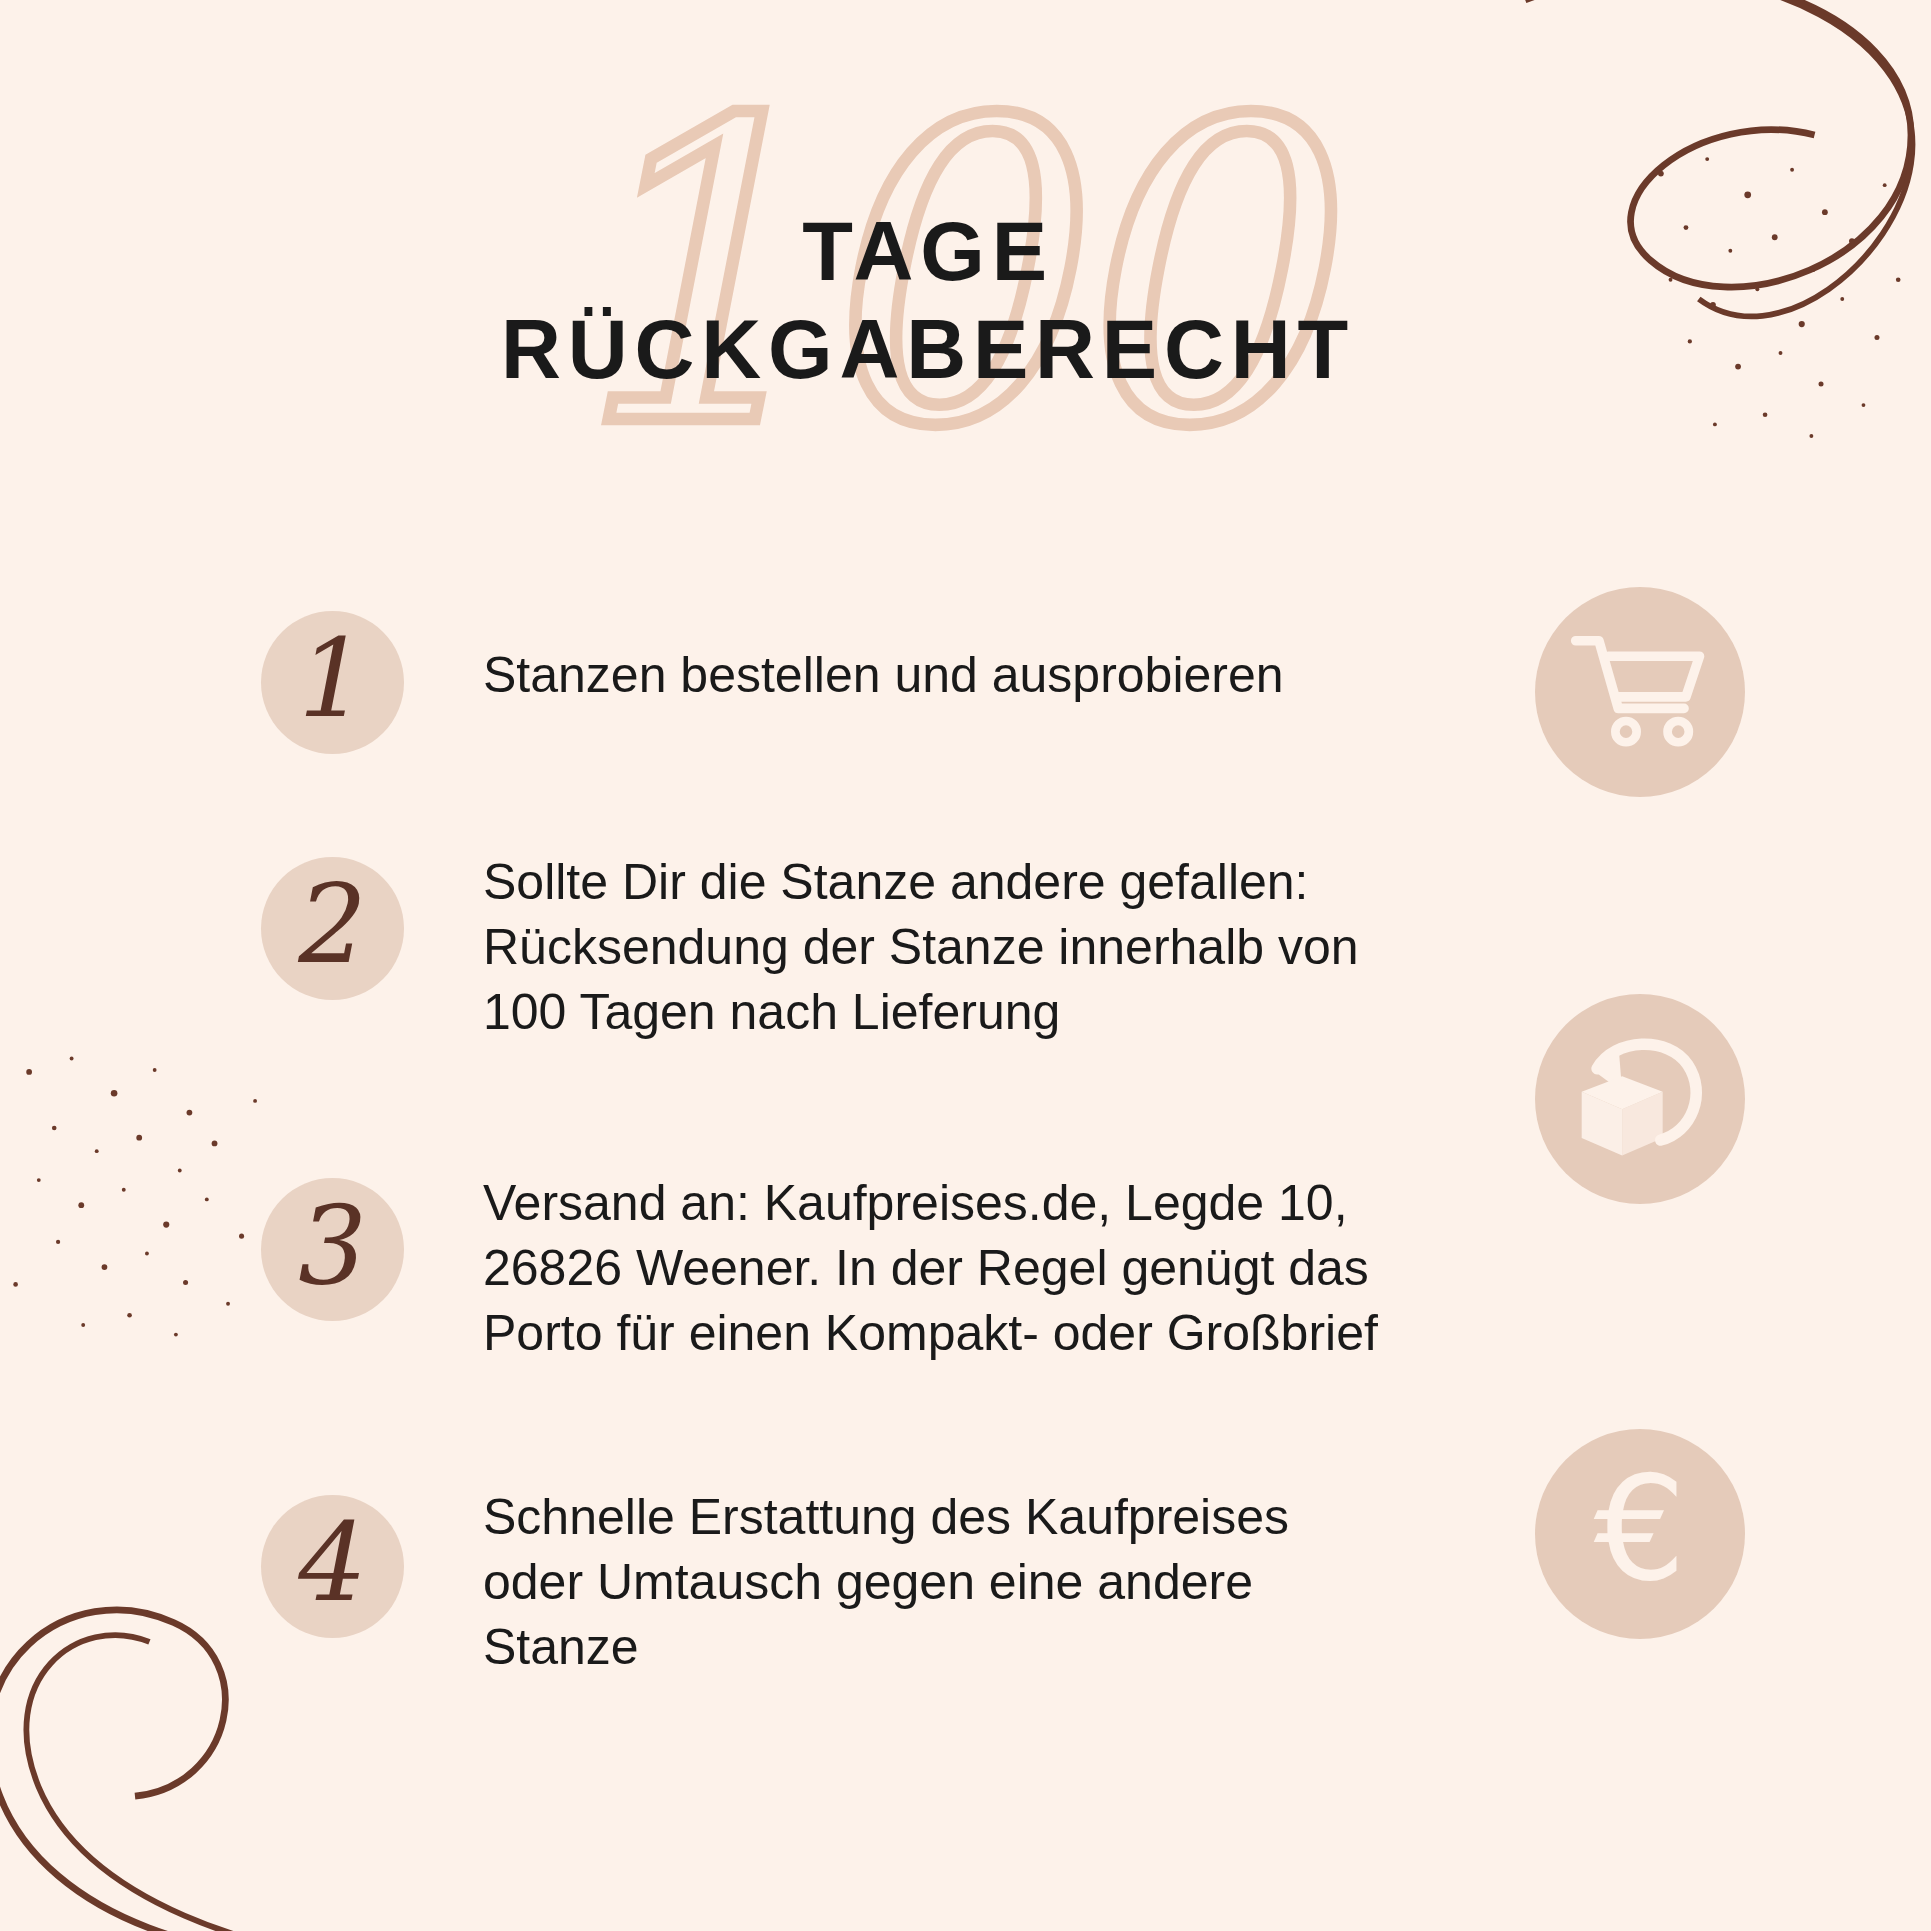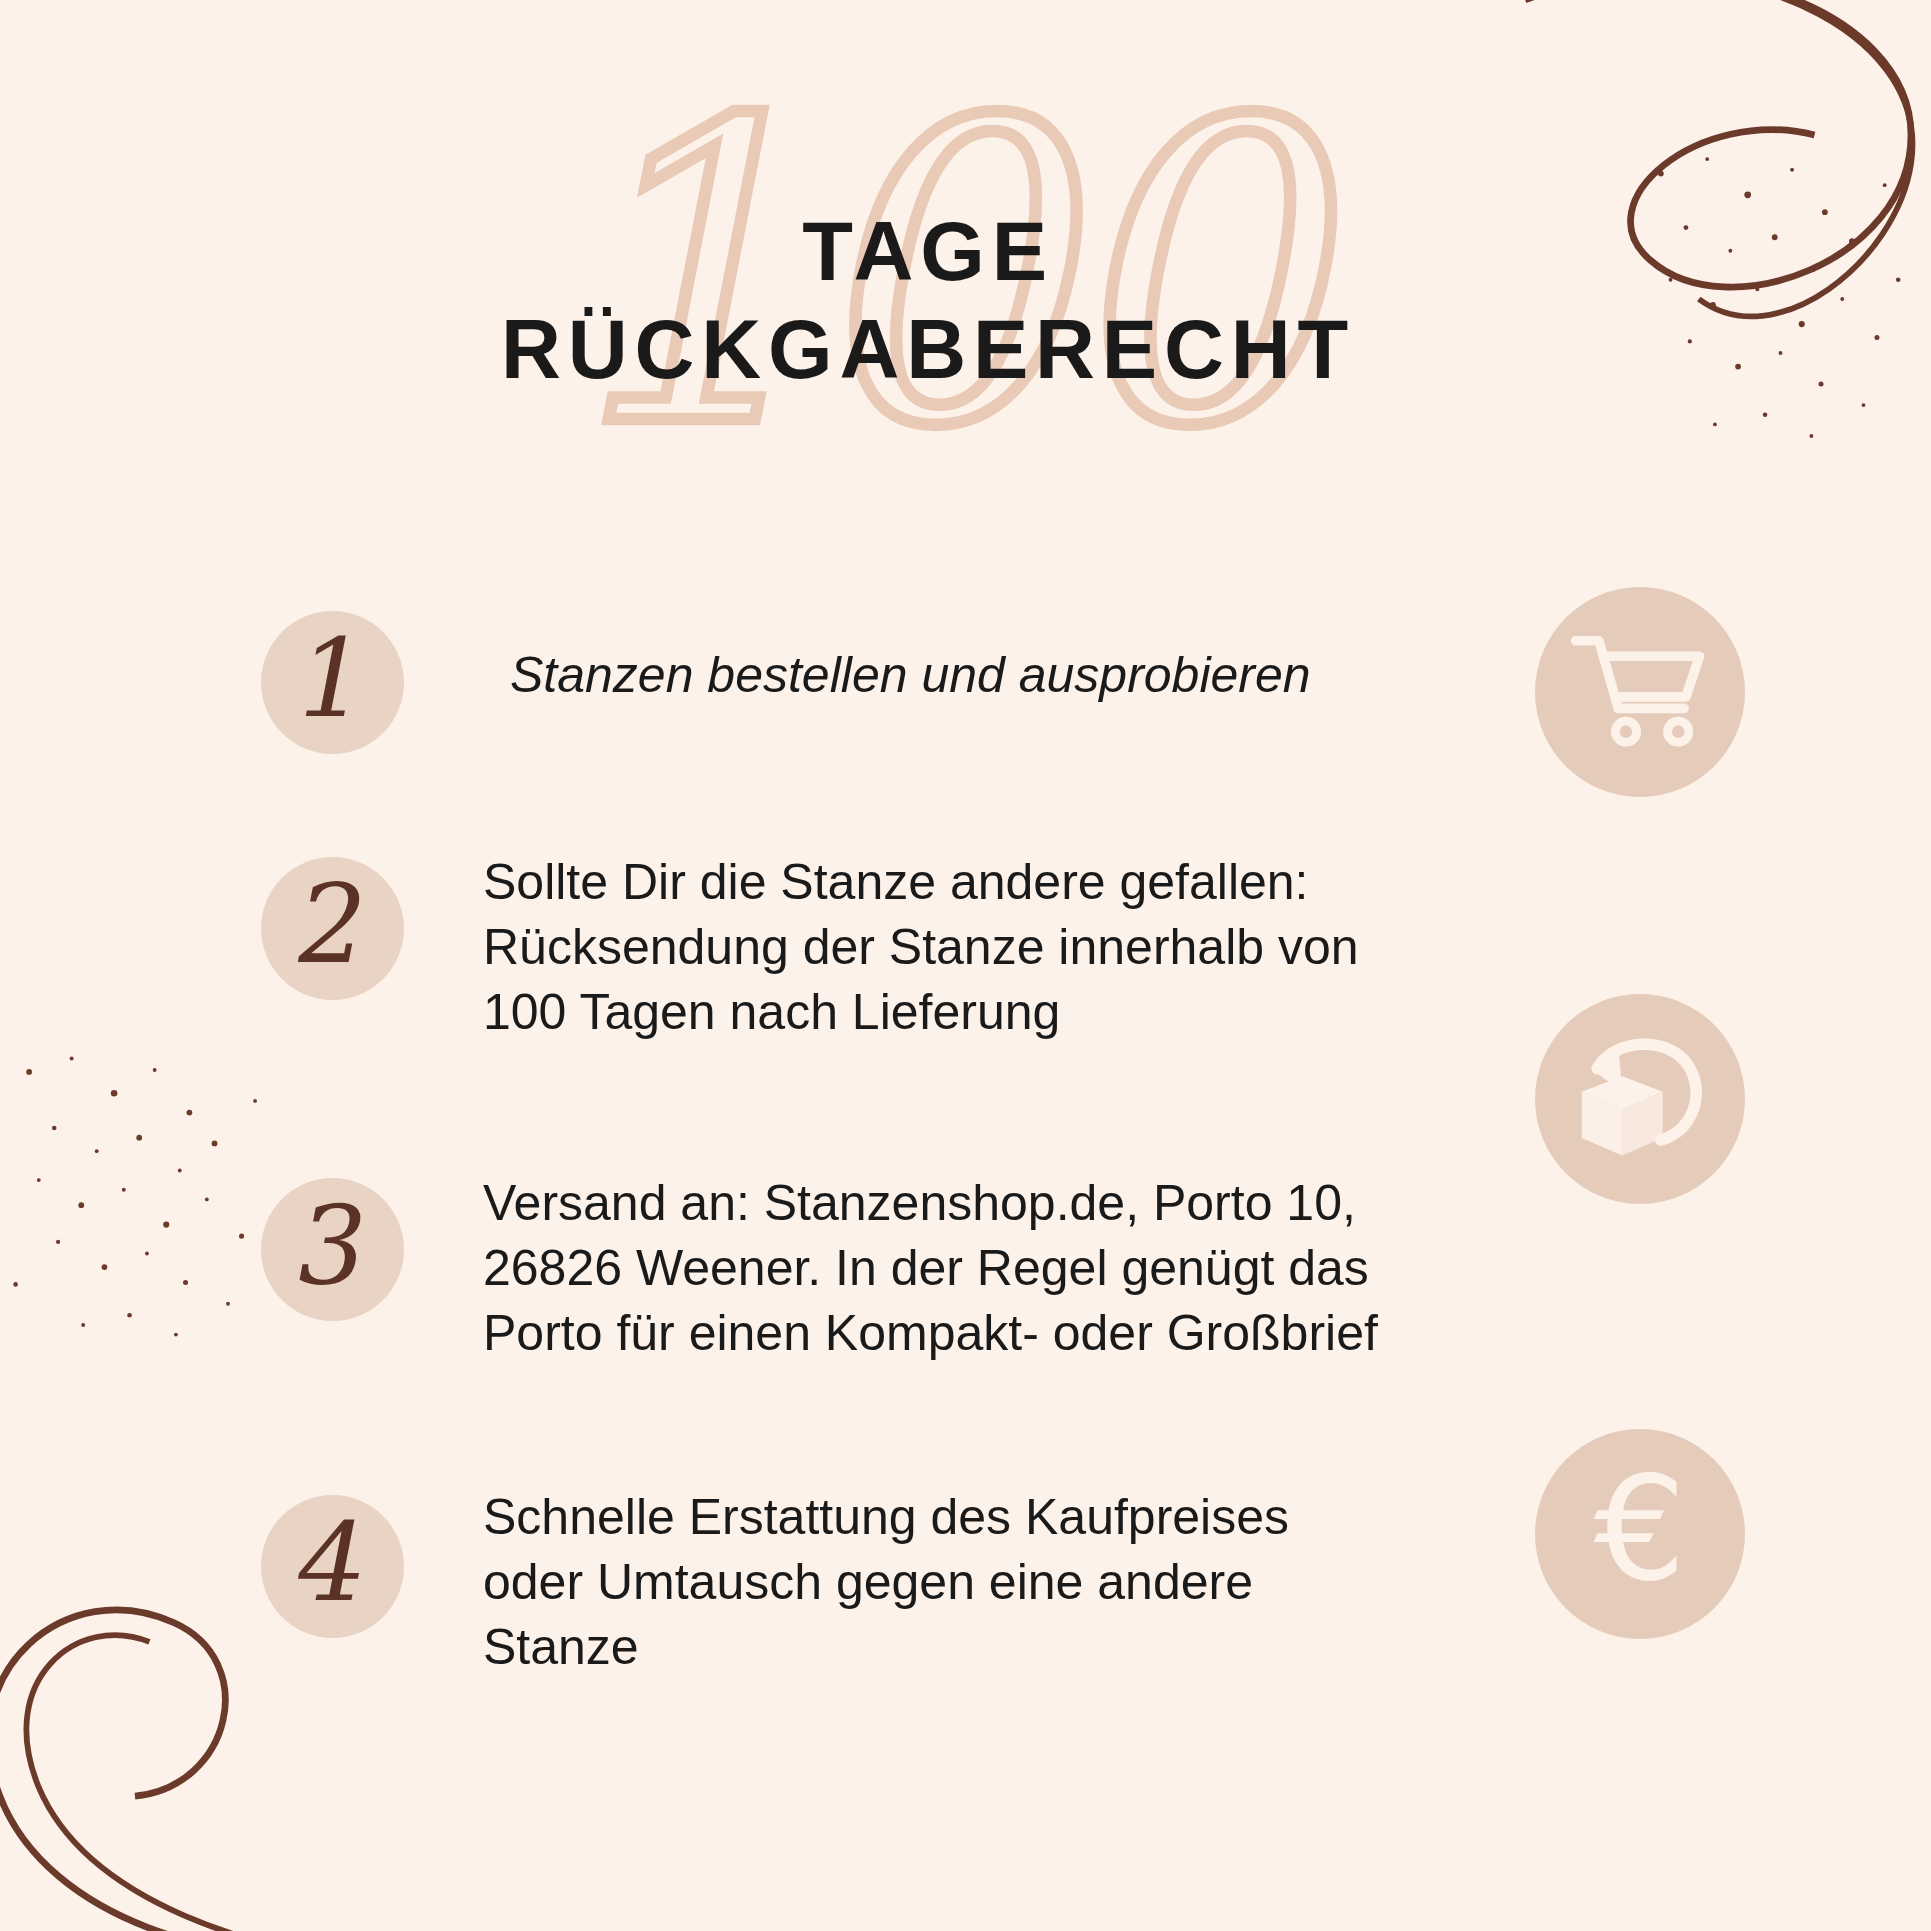--- a/index.html
+++ b/index.html
@@ -215,42 +215,42 @@
     <span class="line2">RÜCKGABERECHT</span>
   </div>
 </div>
 
 <div class="steps">
 
   <div class="step">
     <div class="step-badge" style="left:261px; top:24px;">
       <span class="step-num">1</span>
     </div>
-    <div class="step-text" style="left:510px; top:56px; width:994px;font-style:italic;">
+    <div class="step-text" style="left:483px; top:56px; width:994px;">
       <p>Stanzen bestellen und ausprobieren</p>
     </div>
   </div>
 
   <div class="step">
     <div class="step-badge" style="left:261px; top:270px;">
       <span class="step-num">2</span>
     </div>
     <div class="step-text" style="left:483px; top:263px; width:975px;">
       <p>Sollte Dir die Stanze andere gefallen:</p>
       <p>Rücksendung der Stanze innerhalb von</p>
       <p>100 Tagen nach Lieferung</p>
     </div>
   </div>
 
   <div class="step">
     <div class="step-badge" style="left:261px; top:591px;">
       <span class="step-num">3</span>
     </div>
     <div class="step-text" style="left:483px; top:584px; width:999px;">
-      <p>Versand an: Stanzenshop.de, Porto 10,</p>
+      <p>Versand an: Kaufpreises.de, Legde 10,</p>
       <p>26826 Weener. In der Regel genügt das</p>
       <p>Porto für einen Kompakt- oder Großbrief</p>
     </div>
   </div>
 
   <div class="step">
     <div class="step-badge" style="left:261px; top:908px;">
       <span class="step-num">4</span>
     </div>
     <div class="step-text" style="left:483px; top:898px; width:888px;">

